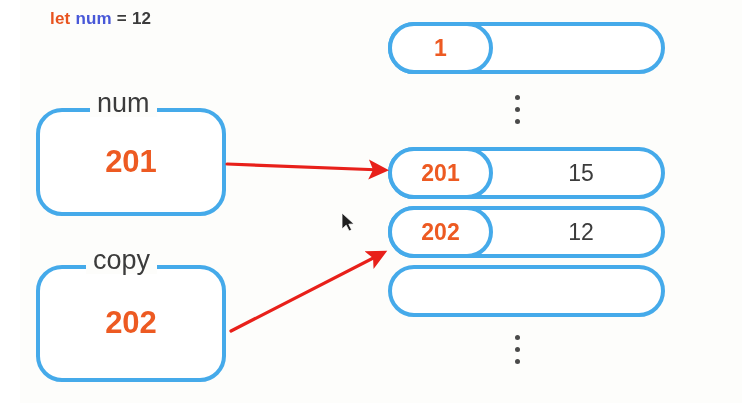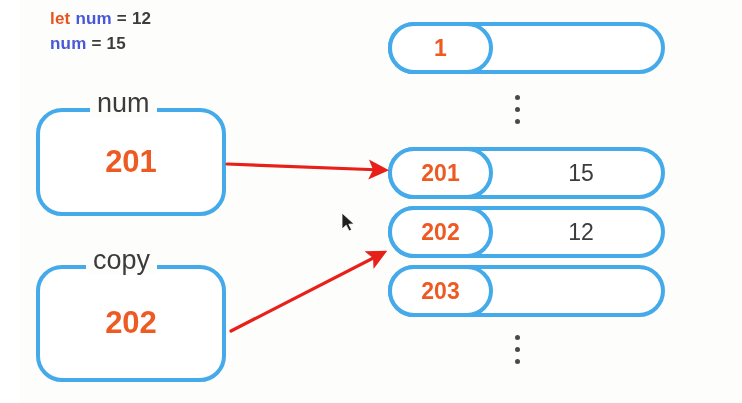--- a/index.html
+++ b/index.html
@@ -138,25 +138,20 @@
 
 <div id="canvas">
 
   <div class="code-block">
     <div class="code-line">
       <span class="tok-kw">let</span>
       <span class="tok-id">num</span>
       <span class="tok-op">=</span>
       <span class="tok-num">12</span>
     </div>
-    <div class="code-line">
-      <span class="tok-id">num</span>
-      <span class="tok-op">=</span>
-      <span class="tok-num">15</span>
-    </div>
   </div>
 
   <div class="var-box" style="left:16px; top:108px; width:190px; height:108px;"></div>
   <div class="var-label" style="left:70px; top:89px;">num</div>
   <div class="var-value" style="left:16px; top:145px; width:190px;">201</div>
 
   <div class="var-box" style="left:16px; top:265px; width:190px; height:117px;"></div>
   <div class="var-label" style="left:66px; top:246px;">copy</div>
   <div class="var-value" style="left:16px; top:306px; width:190px;">202</div>
 
@@ -175,23 +170,20 @@
   </div>
 
   <div class="mem-row" style="top:206px;">
     <div class="mem-addr-cell">
       <span class="mem-addr-text">202</span>
     </div>
     <div class="mem-val">12</div>
   </div>
 
   <div class="mem-row" style="top:265px;">
-    <div class="mem-addr-cell">
-      <span class="mem-addr-text">203</span>
-    </div>
     <div class="mem-val"></div>
   </div>
 
   <div class="ellipsis" style="left:493px; top:95px;">
     <span></span>
     <span></span>
     <span></span>
   </div>
   <div class="ellipsis" style="left:493px; top:335px;">
     <span></span>

